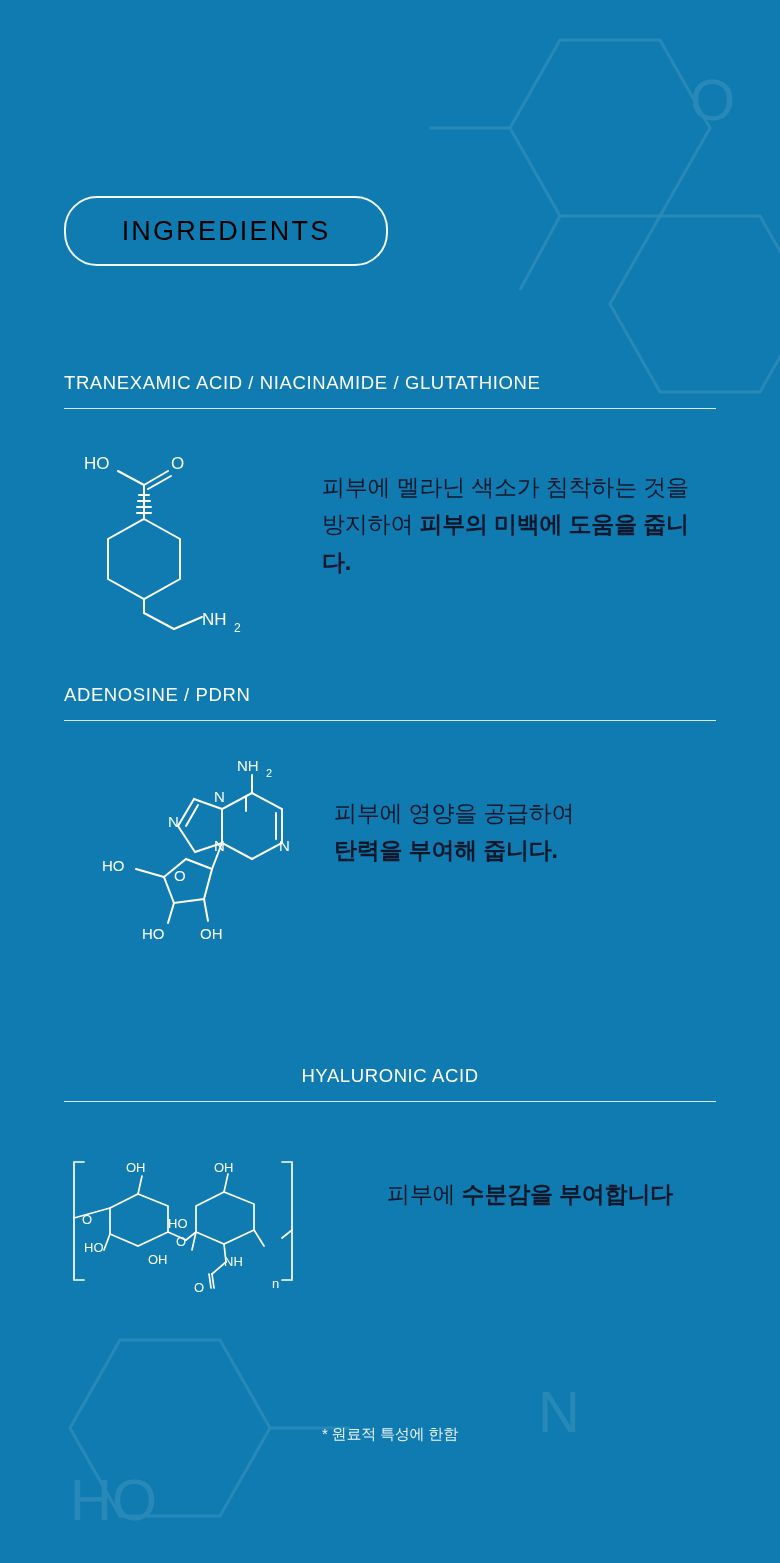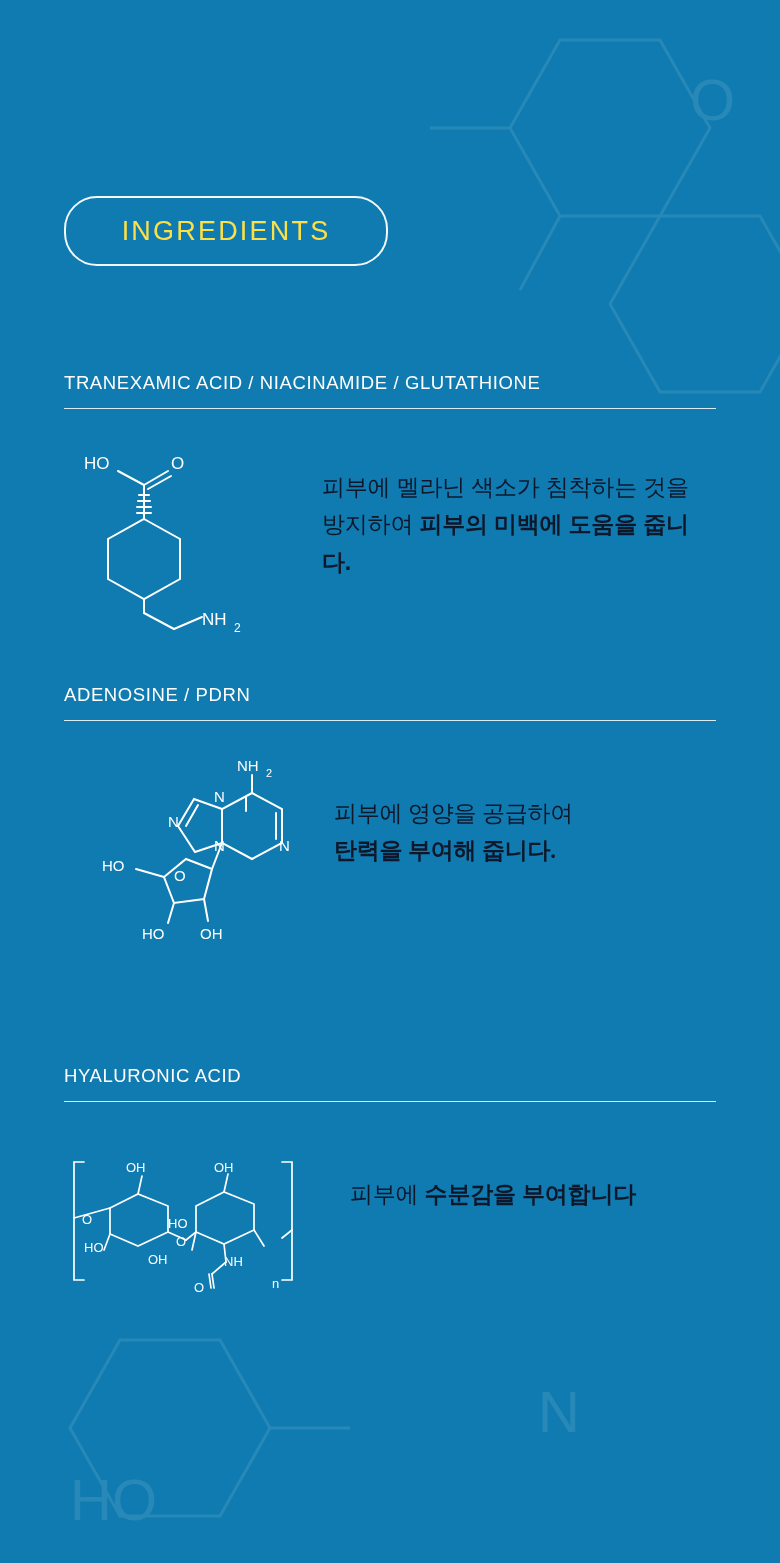--- a/index.html
+++ b/index.html
@@ -40,32 +40,32 @@
     width: 320px;
     height: 66px;
     border: 2px solid rgba(255,255,255,0.95);
     border-radius: 33px;
     display: flex;
     align-items: center;
     justify-content: center;
     letter-spacing: 2.2px;
     font-size: 27px;
     font-weight: 400;
-    color: #fde047;
+    color: #000000;
   }
 
   
   .section {
     position: absolute;
     left: 64px;
     width: 652px;
   }
   .section-1 { top: 372px; }
   .section-2 { top: 684px; }
-  .section-3 { top: 1065px; }
+  .section-3 { top: 1065px; text-align: center; }
 
   .section-head {
     font-size: 18.5px;
     letter-spacing: 0.6px;
     color: #ffffff;
     padding-bottom: 14px;
     white-space: nowrap;
   }
   .section-rule {
     height: 1px;
@@ -89,21 +89,21 @@
 
   .desc {
     font-size: 23px;
     line-height: 1.62;
     color: #0f172a;
     letter-spacing: -0.2px;
   }
   .desc .b { font-weight: 700; }
 
   .desc-1 { width: 400px; margin-left: 18px; margin-top: 38px; }
-  .desc-2 { width: 360px; margin-left: 10px; margin-top: 52px; font-family: Liberation Serif, serif; }
+  .desc-2 { width: 360px; margin-left: 10px; margin-top: 52px; }
   .desc-3 { width: 360px; margin-left: 36px; margin-top: 52px; }
 
   
   .footnote {
     position: absolute;
     left: 0;
     right: 0;
     top: 1425px;
     text-align: center;
     font-size: 15px;
@@ -262,14 +262,15 @@
           <text x="208" y="142" font-size="13">n</text>
         </g>
       </svg>
 
       <div class="desc desc-3">
         <span>피부에 </span><span class="b">수분감을 부여합니다</span>
       </div>
     </div>
   </div>
 
+  <div class="footnote">* 원료적 특성에 한함</div>
 
 </div>
 
 </body></html>

